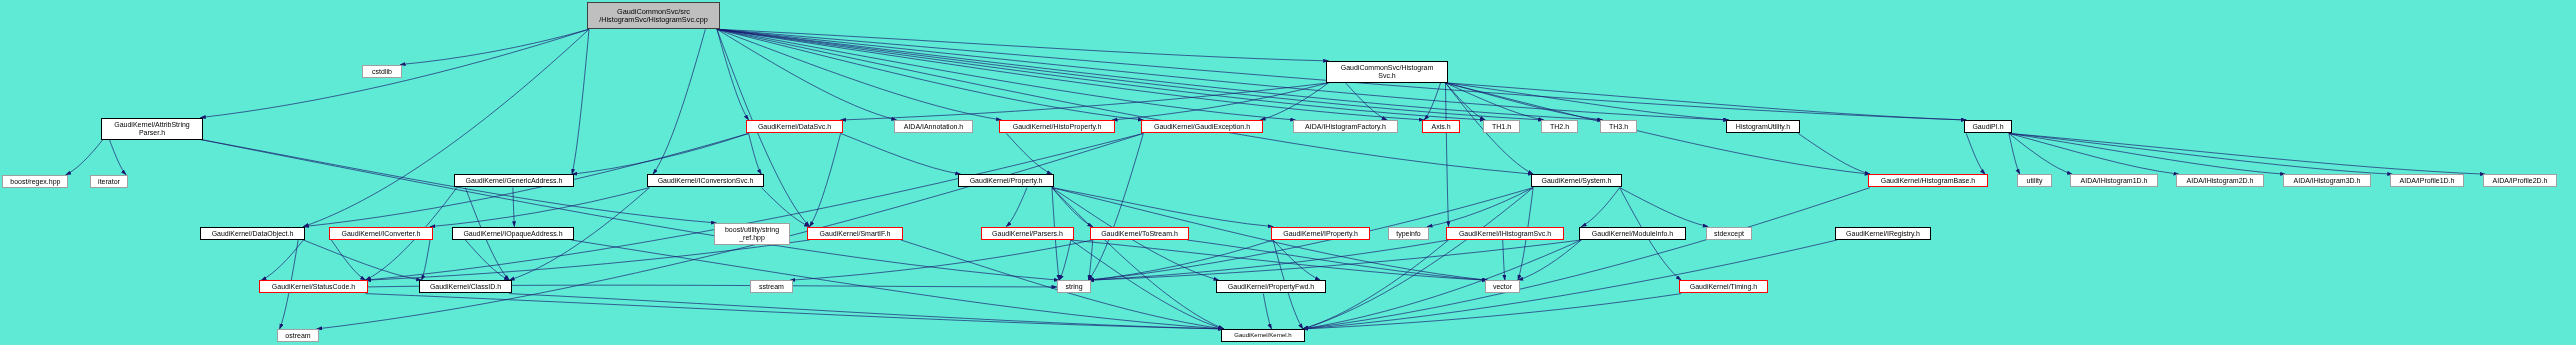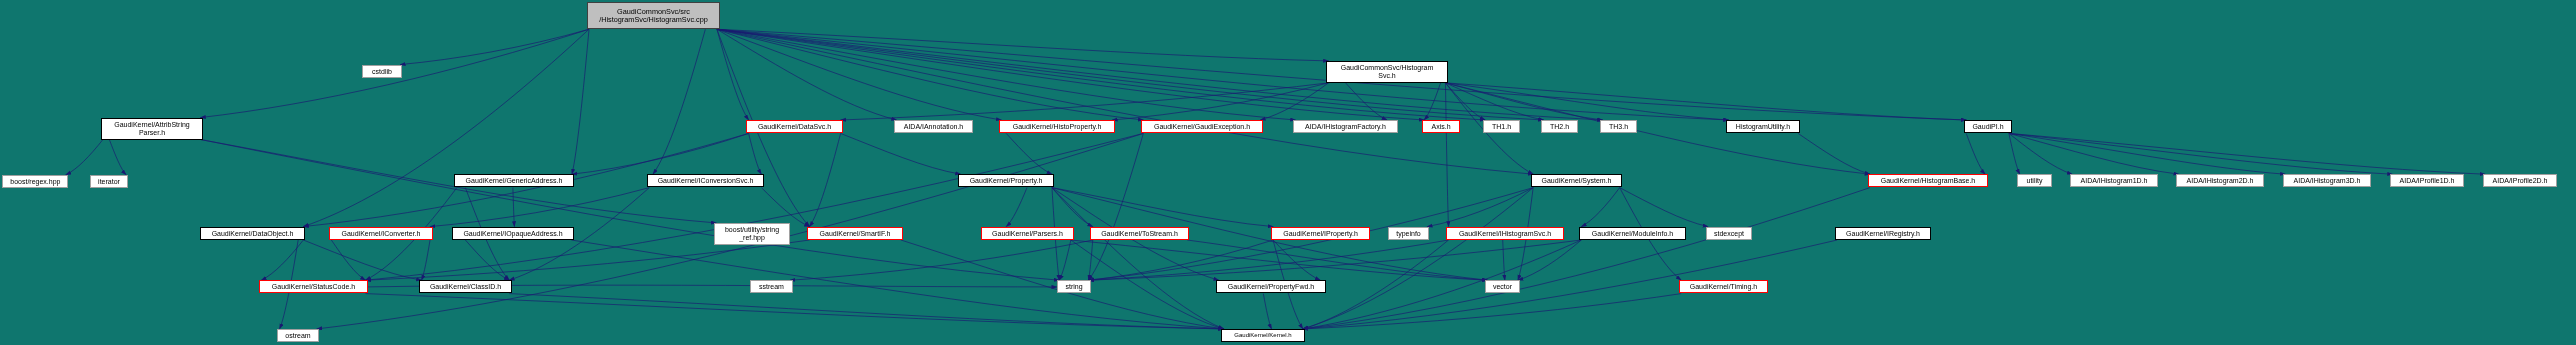--- a/index.html
+++ b/index.html
@@ -1,17 +1,17 @@
 <!DOCTYPE html>
 <html style="font-size:9.7px"><head>
 <meta charset="utf-8">
 <title>HistogramSvc.cpp include dependency graph</title>
 <style>
   html,body{margin:0;padding:0;background:#ffffff;}
-  #canvas{position:relative;width:2576px;height:346px;background:#0f766e;
+  #canvas{position:relative;width:2576px;height:346px;background:#5eead4;
           font-family:"Liberation Sans","DejaVu Sans",sans-serif;overflow:hidden;}
   #edges{position:absolute;left:0;top:0;width:2576px;height:346px;pointer-events:none;}
   .node{position:absolute;box-sizing:border-box;display:flex;align-items:center;
         justify-content:center;text-align:center;background:#ffffff;
         color:#000000;line-height:1.12;letter-spacing:0px;white-space:pre-line;
         font-size:7px;padding:0 1.8px;}
   .node.sys{border:0.6px solid #a0a0a0;}
   .node.hdr{border:0.6px solid #000000;}
   .node.red{border:0.6px solid #ff0000;}
   .node.root{border:0.6px solid #404040;background:#bfbfbf;font-size:7.3px;}

